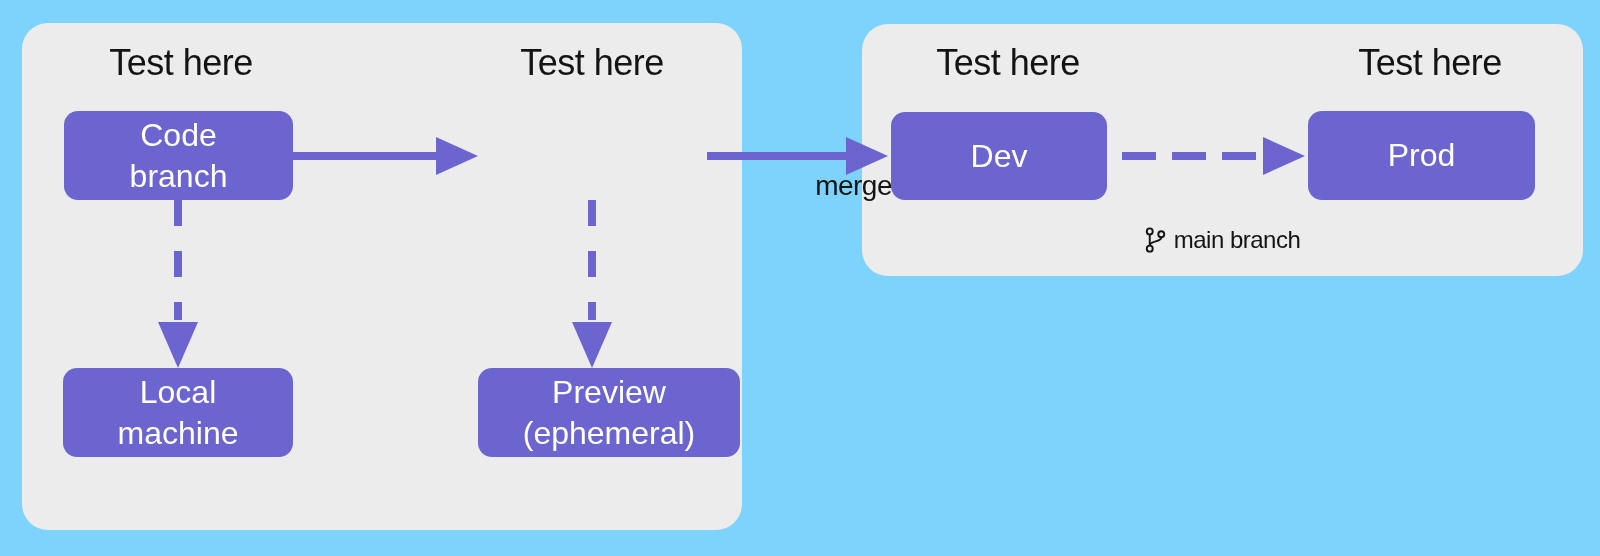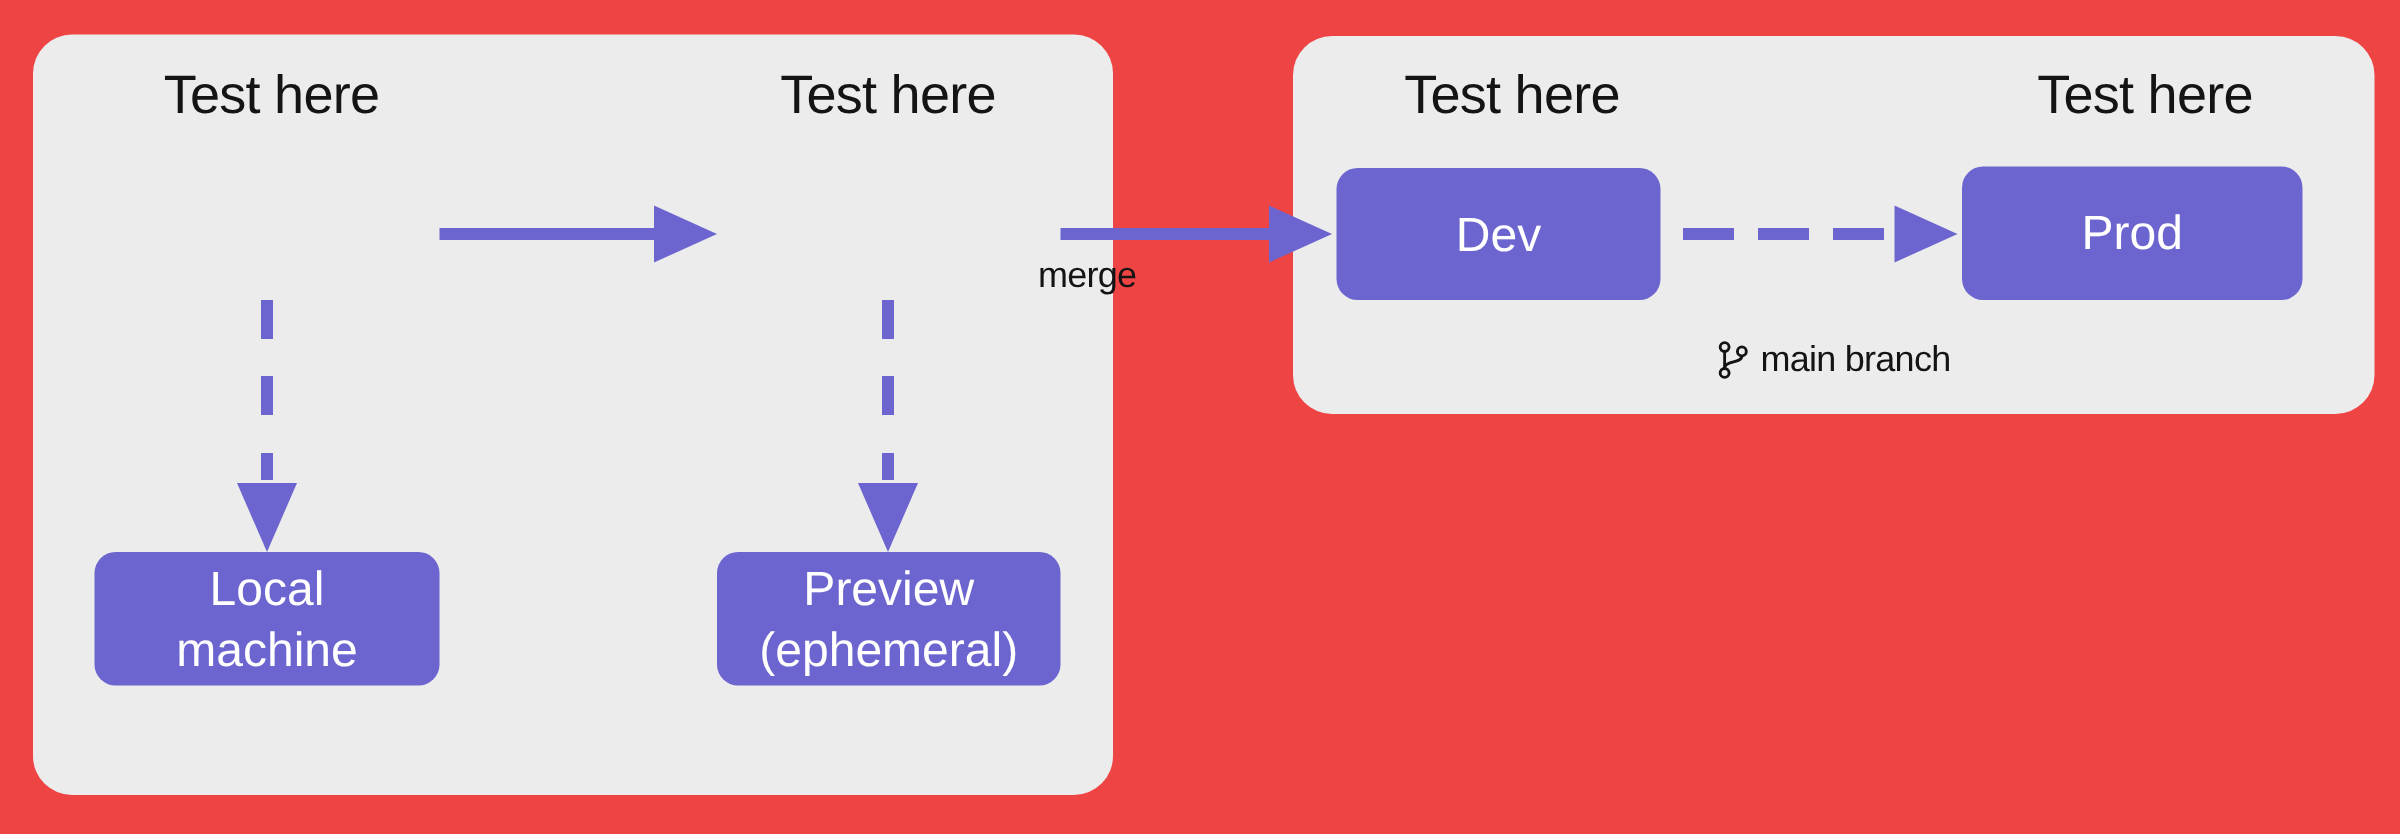--- a/index.html
+++ b/index.html
@@ -1,17 +1,17 @@
 <!DOCTYPE html>
 <html><head>
 <meta charset="utf-8">
 <style>
   html,body{margin:0;padding:0;background:#ffffff;}
   .canvas{
-    position:relative;width:1600px;height:556px;background:#ef4444;overflow:hidden;
+    position:relative;width:1600px;height:556px;background:#7dd3fc;overflow:hidden;
     font-family:"Liberation Sans", sans-serif;
   }
   .group{
     position:absolute;background:#ececec;border-radius:26px;
   }
   .group-feature{left:22px;top:23px;width:720px;height:507px;}
   .group-main{left:862px;top:24px;width:721px;height:252px;}
   .test-label{
     position:absolute;width:300px;top:42px;text-align:center;
     font-size:36px;letter-spacing:-0.5px;color:#141414;
@@ -19,35 +19,35 @@
   .node{
     position:absolute;background:#6c65d0;border-radius:14px;color:#ffffff;
     display:flex;align-items:center;justify-content:center;text-align:center;
     font-size:32px;line-height:41px;white-space:pre-line;
   }
   .n-code{left:64px;top:111px;width:229px;height:89px;}
   .n-pr{left:478px;top:111px;width:229px;height:89px;}
   .n-dev{left:891px;top:112px;width:216px;height:88px;}
   .n-prod{left:1308px;top:111px;width:227px;height:89px;}
   .n-local{left:63px;top:368px;width:230px;height:89px;}
-  .n-preview{left:478px;top:368px;width:229px;height:89px;}
+  .n-preview{left:478px;top:368px;width:262px;height:89px;}
   .hline{position:absolute;height:8px;top:152px;background:#6c65d0;}
   .hline-dash{position:absolute;height:8px;top:152px;
     background:repeating-linear-gradient(90deg,#6c65d0 0 34px,transparent 34px 50px);}
   .vline-dash{position:absolute;width:8px;
     background:repeating-linear-gradient(180deg,#6c65d0 0 26px,transparent 26px 51px);}
   .head-right{position:absolute;width:0;height:0;top:137px;
     border-top:19px solid transparent;border-bottom:19px solid transparent;
     border-left:42px solid #6c65d0;}
   .head-down{position:absolute;width:0;height:0;top:322px;
     border-left:20px solid transparent;border-right:20px solid transparent;
     border-top:46px solid #6c65d0;}
   .edge-label{
-    position:absolute;width:200px;text-align:left;top:170px;
-    font-size:24px;letter-spacing:-0.5px;color:#141414;
+    position:absolute;width:200px;text-align:right;top:170px;
+    font-size:28px;letter-spacing:-0.5px;color:#141414;
   }
   .branch-label{
     position:absolute;display:flex;align-items:center;justify-content:center;gap:7px;
     width:260px;font-size:24px;letter-spacing:-0.5px;color:#141414;
   }
   .branch-label svg{flex:0 0 auto;}
   .bl-feature{left:230px;top:474px;}
   .bl-main{left:1092px;top:226px;}
 </style>
 </head>
@@ -72,20 +72,22 @@
 
   <div class="hline-dash" style="left:1122px;width:136px"></div>
   <div class="head-right" style="left:1263px"></div>
 
   <div class="vline-dash" style="left:174px;top:200px;height:120px"></div>
   <div class="head-down" style="left:158px"></div>
 
   <div class="vline-dash" style="left:588px;top:200px;height:120px"></div>
   <div class="head-down" style="left:572px"></div>
 
+  <div class="node n-code">Code
+branch</div>
   <div class="node n-dev">Dev</div>
   <div class="node n-prod">Prod</div>
   <div class="node n-local">Local
 machine</div>
   <div class="node n-preview">Preview
 (ephemeral)</div>
 
 
   <div class="branch-label bl-main">
     <svg width="23" height="28" viewBox="0 0 24 28">

